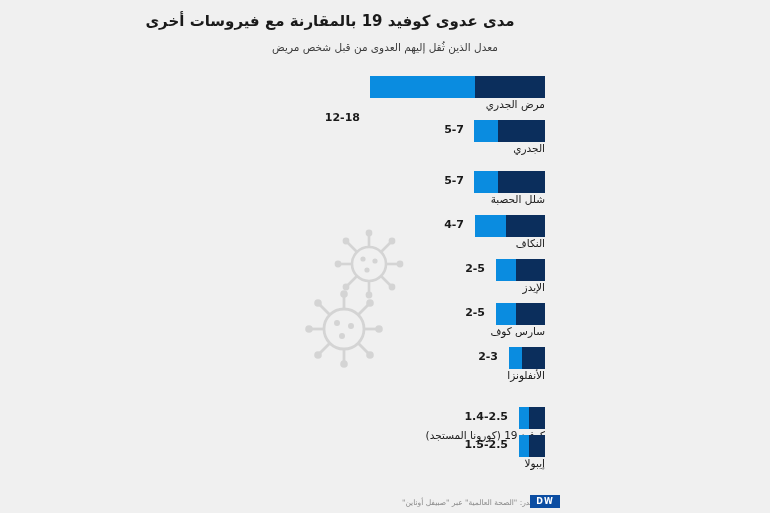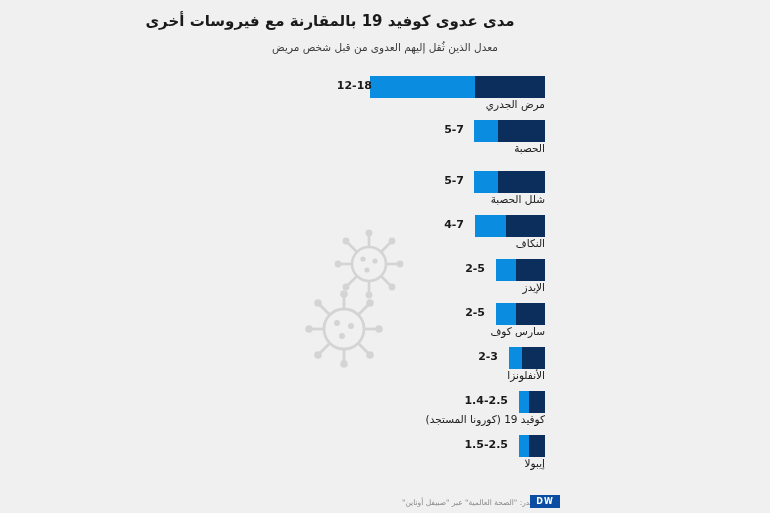--- a/index.html
+++ b/index.html
@@ -159,31 +159,31 @@
     </svg>
   </div>
 
   <div class="chart">
 
     <div class="row" style="top:6px;left:0;right:0;">
       <div class="barwrap">
         <div class="seg-dark" style="width:70px;"></div>
         <div class="seg-light" style="width:105px;"></div>
       </div>
-      <div class="range" style="right:398px;">12-18</div>
+      <div class="range" style="right:410px;margin-top:32px;">12-18</div>
       <div class="label">مرض الجدري</div>
     </div>
 
     <div class="row" style="top:50px;left:0;right:0;">
       <div class="barwrap">
         <div class="seg-dark" style="width:47px;"></div>
         <div class="seg-light" style="width:24px;"></div>
       </div>
       <div class="range" style="right:306px;">5-7</div>
-      <div class="label">الحصبة</div>
+      <div class="label">الجدري</div>
     </div>
 
     <div class="row" style="top:101px;left:0;right:0;">
       <div class="barwrap">
         <div class="seg-dark" style="width:47px;"></div>
         <div class="seg-light" style="width:24px;"></div>
       </div>
       <div class="range" style="right:306px;">5-7</div>
       <div class="label">شلل الحصبة</div>
     </div>
@@ -217,21 +217,21 @@
 
     <div class="row" style="top:277px;left:16px;right:0;">
       <div class="barwrap">
         <div class="seg-dark" style="width:23px;"></div>
         <div class="seg-light" style="width:13px;"></div>
       </div>
       <div class="range" style="right:272px;">2-3</div>
       <div class="label">الأنفلونزا</div>
     </div>
 
-    <div class="row" style="top:321px;left:0;right:0;">
+    <div class="row" style="top:337px;left:0;right:0;">
       <div class="barwrap">
         <div class="seg-dark" style="width:16px;"></div>
         <div class="seg-light" style="width:10px;"></div>
       </div>
       <div class="range" style="right:262px;">1.4-2.5</div>
       <div class="label">كوفيد 19 (كورونا المستجد)</div>
     </div>
 
     <div class="row" style="top:365px;left:0;right:0;">
       <div class="barwrap">

